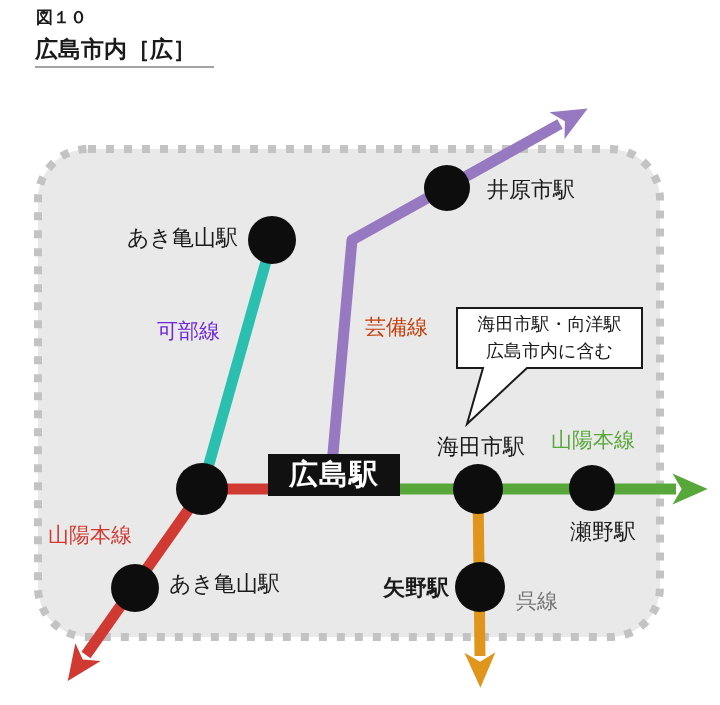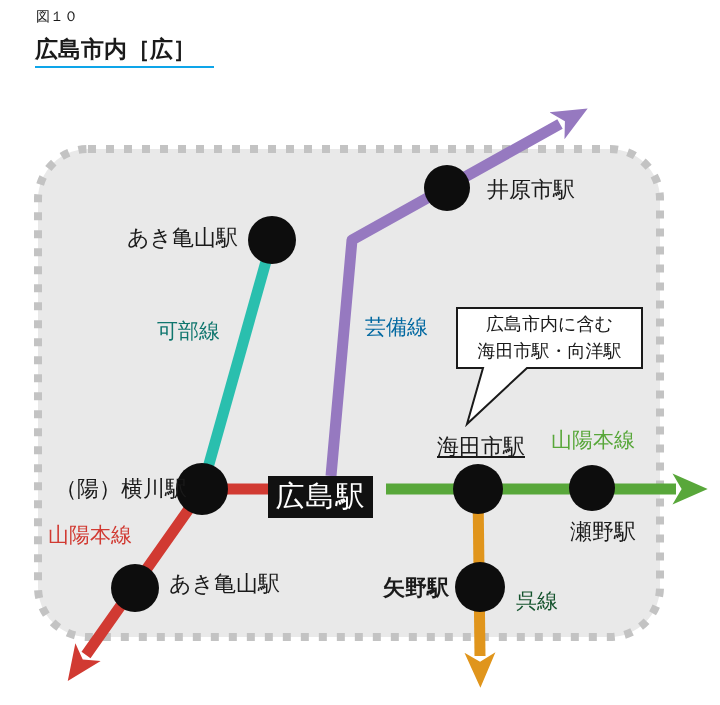--- a/index.html
+++ b/index.html
@@ -4,42 +4,42 @@
 <style>
   html,body{margin:0;padding:0;background:#ffffff;}
   #stage{
     position:relative;width:720px;height:705px;background:#ffffff;overflow:hidden;
     font-family:"Liberation Sans","DejaVu Sans",sans-serif;color:#1a1a1a;
   }
   #map-svg{position:absolute;left:0;top:0;}
   .lbl{position:absolute;font-size:22px;white-space:nowrap;line-height:1.15;}
   .line-lbl{position:absolute;font-size:21px;white-space:nowrap;line-height:1.15;}
   
-  #fig-number{left:36px;top:8px;font-size:14px;}
-  #fig-title{left:35px;top:36px;font-size:23px;font-weight:bold;border-bottom:2px solid #0ea5e9;padding:0 18px 4px 0;}
+  #fig-number{left:36px;top:8px;font-size:17px;font-weight:bold;}
+  #fig-title{left:35px;top:36px;font-size:23px;font-weight:bold;border-bottom:2px solid #a3a3a3;padding:0 18px 4px 0;}
   #fig-copyright{left:39px;top:86px;font-size:19px;}
   
   #lbl-akikameyama{left:127px;top:225px;}
   #lbl-iharashi{left:487px;top:177px;}
   #lbl-yokogawa{left:55px;top:476px;}
   #lbl-itsukaichi{left:169px;top:571px;}
-  #lbl-kaitashi{left:437px;top:434px;text-decoration:underline;}
+  #lbl-kaitashi{left:437px;top:434px;}
   #lbl-seno{left:570px;top:519px;}
   #lbl-yano{left:383px;top:575px;font-weight:bold;}
   
   #lbl-kabe{left:157px;top:319px;}
   #lbl-geibi{left:365px;top:315px;}
   #lbl-sanyo-east{left:551px;top:428px;}
   #lbl-sanyo-west{left:48px;top:523px;}
   #lbl-kure{left:516px;top:589px;}
   
   #hub-box{
-    position:absolute;left:268px;top:476px;width:105px;height:42px;
+    position:absolute;left:268px;top:454px;width:132px;height:42px;
     background:#111111;color:#ffffff;display:flex;align-items:center;justify-content:center;
-    font-size:29px;font-weight:normal;letter-spacing:1px;
+    font-size:29px;font-weight:bold;letter-spacing:1px;
   }
   
   #callout-text{
     position:absolute;left:457px;top:308px;width:185px;height:60px;
     display:flex;flex-direction:column;align-items:center;justify-content:center;
     font-size:18px;line-height:1.5;text-align:center;
   }
 </style>
 </head>
 <body>
@@ -81,30 +81,29 @@
     <path d="M457,308 H642 V368 H527 L467,424 L483,368 H457 Z" fill="#ffffff" stroke="#1a1a1a" stroke-width="2" stroke-linejoin="miter"></path>
   </svg>
 
   <div class="lbl" id="fig-number">図１０</div>
   <div class="lbl" id="fig-title">広島市内［広］</div>
 
   <div id="hub-box">広島駅</div>
 
   <div class="lbl" id="lbl-akikameyama">あき亀山駅</div>
   <div class="lbl" id="lbl-iharashi">井原市駅</div>
-  <div class="lbl" id="lbl-yokogawa">（陽）横川駅</div>
   <div class="lbl" id="lbl-itsukaichi">あき亀山駅</div>
   <div class="lbl" id="lbl-kaitashi">海田市駅</div>
   <div class="lbl" id="lbl-seno">瀬野駅</div>
   <div class="lbl" id="lbl-yano">矢野駅</div>
 
-  <div class="line-lbl" id="lbl-kabe" style="color: #0f766e;">可部線</div>
-  <div class="line-lbl" id="lbl-geibi" style="color: #0369a1;">芸備線</div>
+  <div class="line-lbl" id="lbl-kabe" style="color: #6d28d9;">可部線</div>
+  <div class="line-lbl" id="lbl-geibi" style="color: #c2410c;">芸備線</div>
   <div class="line-lbl" id="lbl-sanyo-east" style="color: rgb(88, 167, 58);">山陽本線</div>
   <div class="line-lbl" id="lbl-sanyo-west" style="color: rgb(209, 58, 50);">山陽本線</div>
-  <div class="line-lbl" id="lbl-kure" style="color: #14532d;">呉線</div>
+  <div class="line-lbl" id="lbl-kure" style="color: #737373;">呉線</div>
 
   <div id="callout-text">
+    <span>海田市駅・向洋駅</span>
     <span>広島市内に含む</span>
-    <span>海田市駅・向洋駅</span>
   </div>
 
 </div>
 
 </body></html>

